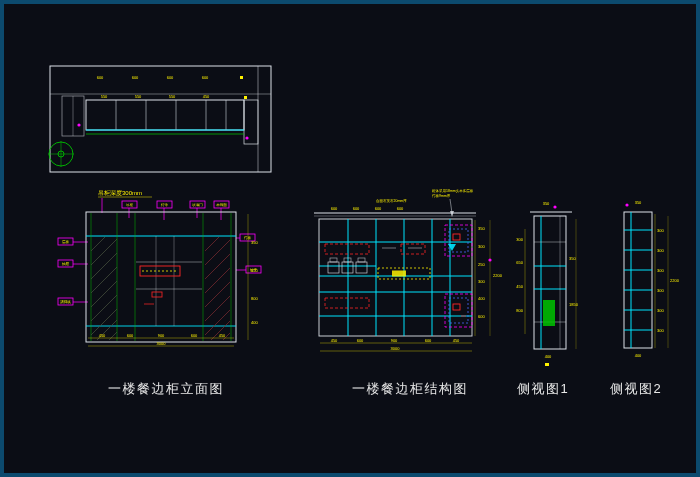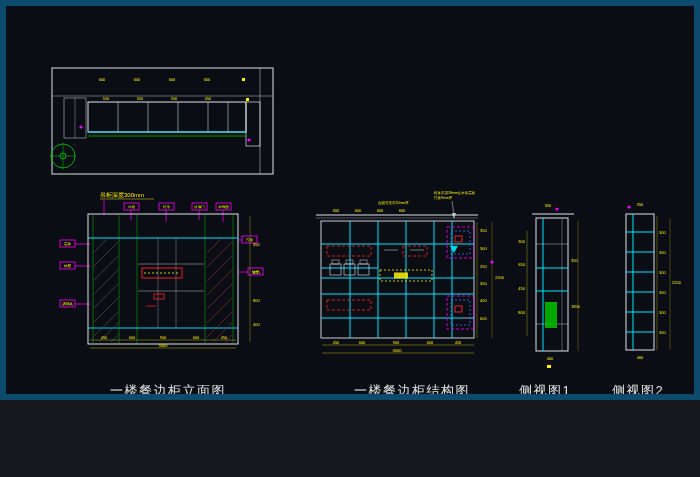--- a/index.html
+++ b/index.html
@@ -1,19 +1,19 @@
 <!DOCTYPE html>
 <html style="--background: #0b0d15; --line: #dde2e9; --cyan: #00e5ff; --green: #00c400; --yellow: #fff200; --magenta: #ff00ff; --red: #ff2626; --blue: #4d6bff; --hatchGreen: #49543f; --hatchRed: #7e2d31; --title: #e8e8e8;"><head>
 <meta charset="utf-8">
 <style>
   html,body{margin:0;padding:0;background:#16181d;}
   .sheet{
-    width:700px;height:400px;position:relative;box-sizing:border-box;
+    width:700px;height:477px;position:relative;box-sizing:border-box;
     background:var(--background,#0b0d15);
-    border:6px solid #0c4a6e;
+    border:4px solid #0c4a6e;
     font-family:"Liberation Sans","DejaVu Sans",sans-serif;
     overflow:hidden;
   }
   svg{position:absolute;left:0;top:0;}
   svg text{font-family:"Liberation Sans","DejaVu Sans",sans-serif;}
   .ln-w{stroke:var(--line,#dde2e9);stroke-width:1;fill:none;}
   .thin{stroke-width:0.7;}
   .ln-c{stroke:var(--cyan,#00e5ff);stroke-width:1;fill:none;}
   .ln-g{stroke:var(--green,#00c400);stroke-width:0.9;fill:none;}
   .ln-y{stroke:var(--yellow,#fff200);stroke-width:0.6;fill:none;}

